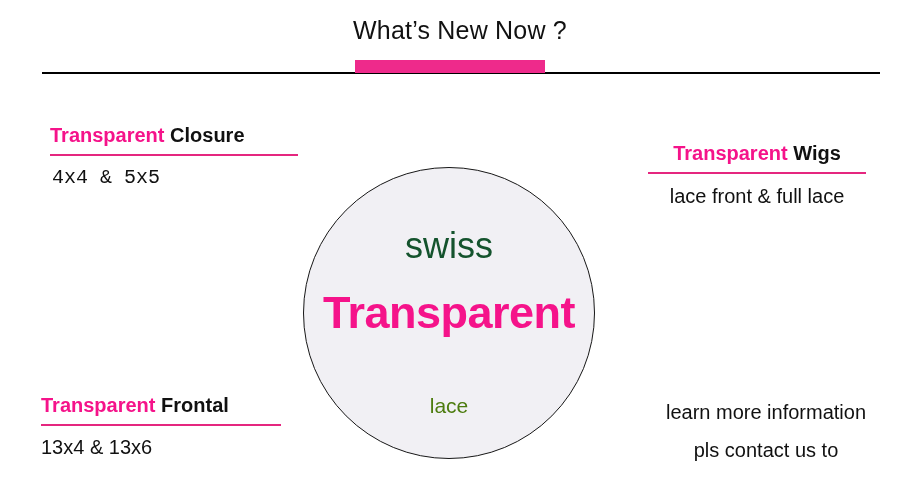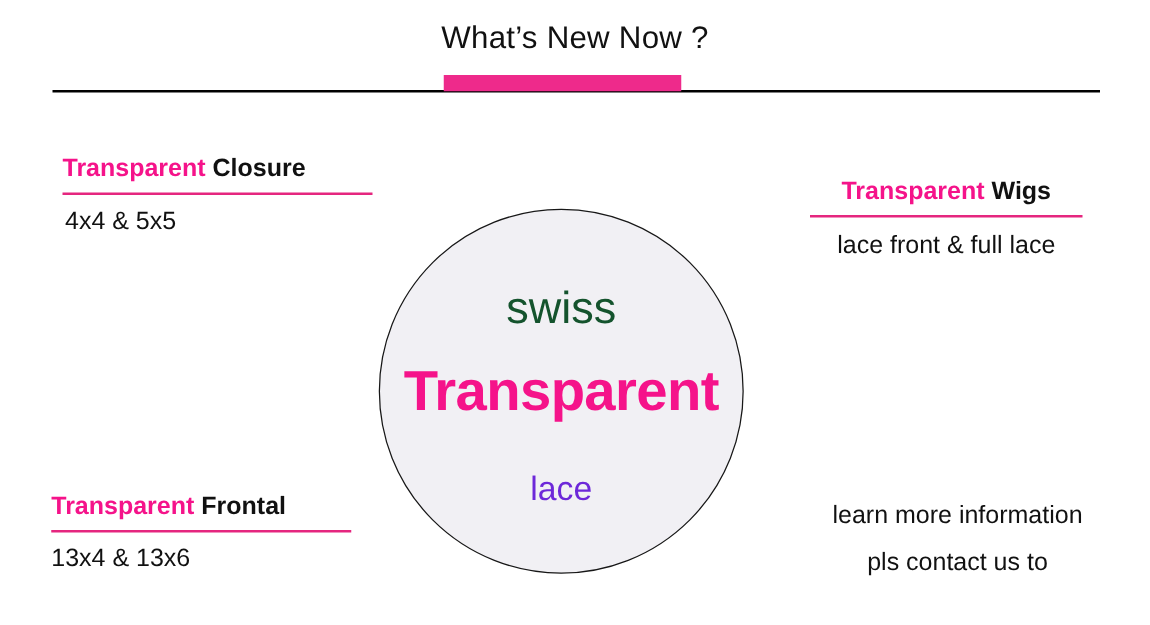--- a/index.html
+++ b/index.html
@@ -73,25 +73,25 @@
     width: 302px;
     text-align: center;
     font-size: 45px;
     font-weight: bold;
     color: #f5138a;
     letter-spacing: -0.5px;
   }
   .circle-bottom-word {
     position: absolute;
     left: 303px;
-    top: 376px;
+    top: 394px;
     width: 292px;
     text-align: center;
-    font-size: 27px;
-    color: #6d28d9;
+    font-size: 21px;
+    color: #4d7c0f;
   }
 
   
   .feature {
     position: absolute;
   }
   .feature-heading {
     font-size: 20px;
     font-weight: bold;
     white-space: nowrap;
@@ -108,21 +108,21 @@
   .feature-sub {
     font-size: 20px;
     color: #111111;
     white-space: nowrap;
     margin-top: 10px;
   }
 
   
   #feature-closure { left: 50px; top: 124px; }
   #feature-closure .feature-underline { width: 248px; }
-  #feature-closure .feature-sub { margin-left: 2px; }
+  #feature-closure .feature-sub { margin-left: 2px; font-family: Liberation Mono, monospace; }
 
   #feature-frontal { left: 41px; top: 394px; }
   #feature-frontal .feature-underline { width: 240px; }
   #feature-frontal .feature-sub { margin-left: 0px; }
 
   
   #feature-wigs { left: 648px; top: 142px; text-align: center; }
   #feature-wigs .feature-underline { width: 218px; }
   #feature-wigs .feature-sub { margin-top: 11px; }
 

